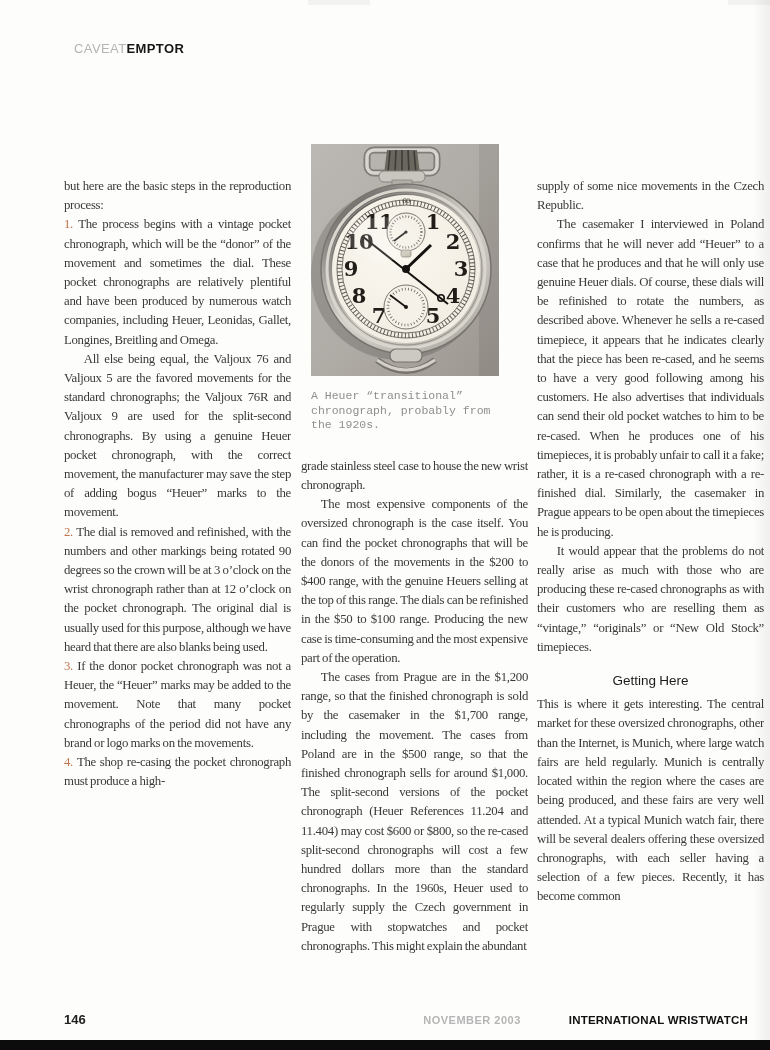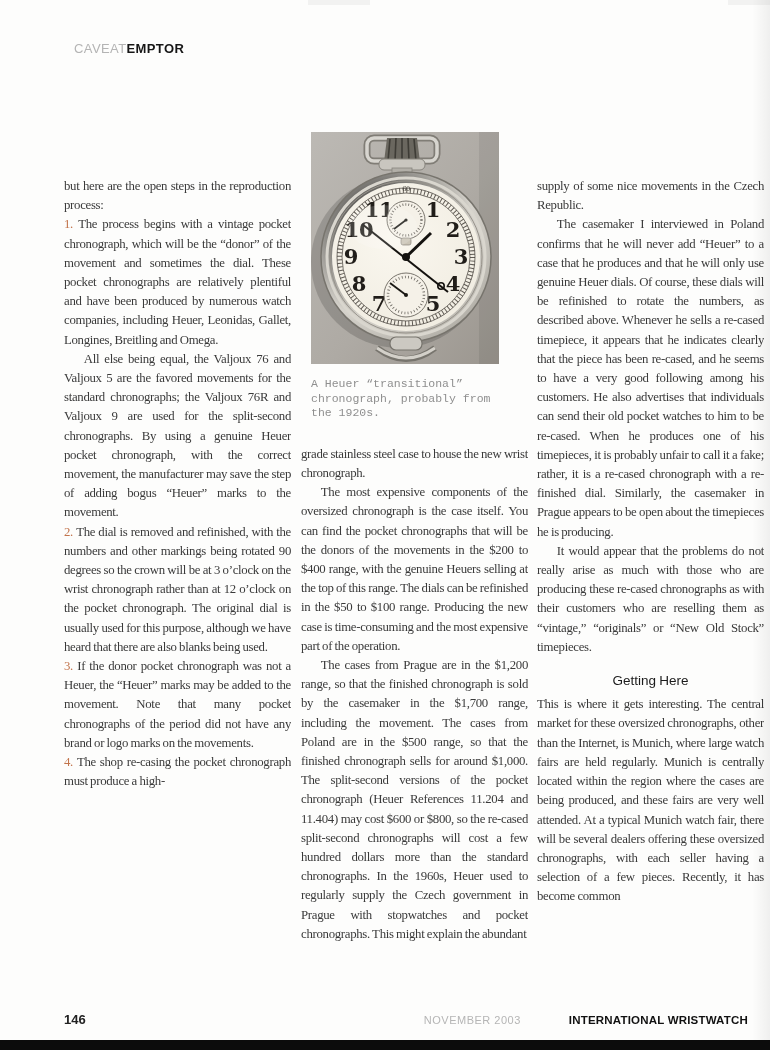--- a/index.html
+++ b/index.html
@@ -34,49 +34,49 @@
   .col-2{left:301px;top:128px;height:846px;}
   .col-3{left:537px;top:177px;height:800px;}
   .col p{margin:0;}
   .col p.indent{text-indent:1.55em;}
   .col .num{color:#c2744c;font-weight:400;}
   .col h3{margin:14px 0 5px;text-align:center;
     font-family:"Liberation Sans", sans-serif;
     font-size:13.5px;font-weight:400;color:#1b1b1b;letter-spacing:0;}
 
   
-  figure{margin:4px 0 0 10px;width:214px;}
+  figure{margin:16px 0 0 10px;width:214px;}
   figcaption{margin:7px 0 24px 10px;width:206px;
     font-family:Liberation Mono, monospace;
     font-size:11.5px;line-height:14.5px;color:#8f8f8f;
     letter-spacing:0;word-spacing:0;text-align:left;}
 
   
   .footer{position:absolute;left:64px;right:22px;top:993px;
     display:flex;justify-content:space-between;align-items:baseline;
     font-family:"Liberation Sans", sans-serif;margin-top:17px;}
   .page-number{font-size:13px;font-weight:700;color:#222;}
   .footer-right{white-space:nowrap;}
-  .issue{color:#b5b5b5;font-size:11px;letter-spacing:.5px;font-weight:400;}
+  .issue{color:#b5b5b5;font-size:11px;letter-spacing:.5px;font-weight:700;}
   .magazine{color:#111;font-size:11.5px;font-weight:700;letter-spacing:.2px;margin-left:2px;padding-left:46px;}
 </style>
 </head>
 <body>
 
 <div class="page">
 
   <div class="top-smudge-1"></div>
   <div class="top-smudge-2"></div>
 
   <div class="kicker">
     <span class="light">CAVEAT</span><span class="bold">EMPTOR</span>
   </div>
 
   <div class="col col-1">
-      <p class="plain">but here are the open steps in the reproduction process:</p>
+      <p class="plain">but here are the basic steps in the reproduction process:</p>
       <p class="plain"><span class="num">1.&nbsp;</span>The process begins with a vintage pocket chronograph, which will be the “donor” of the movement and sometimes the dial. These pocket chronographs are relatively plentiful and have been produced by numerous watch companies, including Heuer, Leonidas, Gallet, Longines, Breitling and Omega.</p>
       <p class="indent">All else being equal, the Valjoux 76 and Valjoux 5 are the favored movements for the standard chronographs; the Valjoux 76R and Valjoux 9 are used for the split-second chronographs. By using a genuine Heuer pocket chronograph, with the correct movement, the manufacturer may save the step of adding bogus “Heuer” marks to the movement.</p>
       <p class="plain"><span class="num">2.&nbsp;</span>The dial is removed and refinished, with the numbers and other markings being rotated 90 degrees so the crown will be at 3 o’clock on the wrist chronograph rather than at 12 o’clock on the pocket chronograph. The original dial is usually used for this purpose, although we have heard that there are also blanks being used.</p>
       <p class="plain"><span class="num">3.&nbsp;</span>If the donor pocket chronograph was not a Heuer, the “Heuer” marks may be added to the movement. Note that many pocket chronographs of the period did not have any brand or logo marks on the movements.</p>
       <p class="plain"><span class="num">4.&nbsp;</span>The shop re-casing the pocket chronograph must produce a high-</p>
     </div>
 
   <div class="col col-2">
     <figure>
       <svg width="188" height="232" viewBox="0 0 188 232" xmlns="http://www.w3.org/2000/svg">

